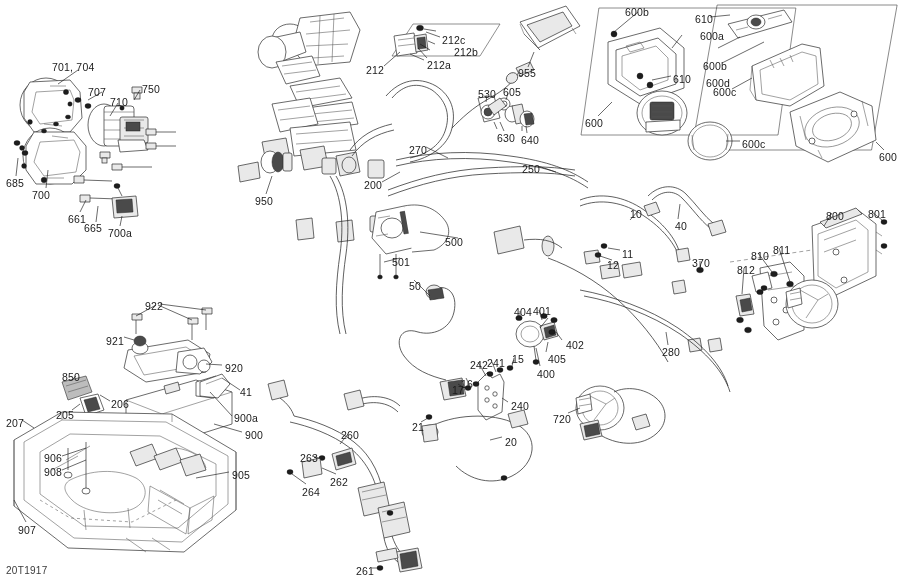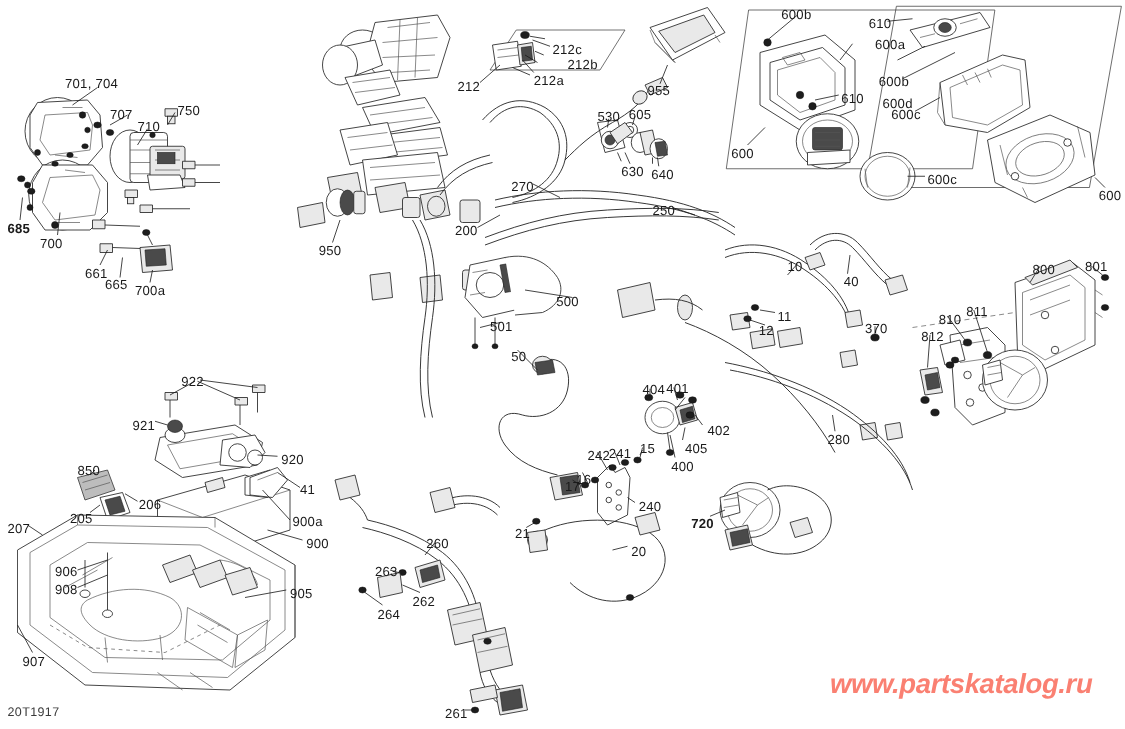--- a/index.html
+++ b/index.html
@@ -596,21 +596,21 @@
       <path class="lead" d="M229,472 L196,478"></path>
       <path class="lead" d="M26,522 L14,500"></path>
     </g>
   </svg>
 
   <div id="callout-layer">
       <div class="callout" style="left: 52px; top: 62px;">701, 704</div>
       <div class="callout" style="left: 88px; top: 87px;">707</div>
       <div class="callout" style="left: 142px; top: 84px;">750</div>
       <div class="callout" style="left: 110px; top: 97px;">710</div>
-      <div class="callout" style="left: 6px; top: 178px; font-weight: bold;">685</div>
+      <div class="callout" style="left: 6px; top: 178px;">685</div>
       <div class="callout" style="left: 32px; top: 190px;">700</div>
       <div class="callout" style="left: 68px; top: 214px;">661</div>
       <div class="callout" style="left: 84px; top: 223px;">665</div>
       <div class="callout" style="left: 108px; top: 228px;">700a</div>
       <div class="callout" style="left: 255px; top: 196px;">950</div>
       <div class="callout" style="left: 366px; top: 65px;">212</div>
       <div class="callout" style="left: 442px; top: 35px;">212c</div>
       <div class="callout" style="left: 432px; top: 47px; margin-left: 22px;">212b</div>
       <div class="callout" style="left: 427px; top: 60px;">212a</div>
       <div class="callout" style="left: 518px; top: 68px;">955</div>
@@ -651,21 +651,21 @@
       <div class="callout" style="left: 548px; top: 354px;">405</div>
       <div class="callout" style="left: 537px; top: 369px;">400</div>
       <div class="callout" style="left: 470px; top: 360px;">242</div>
       <div class="callout" style="left: 487px; top: 358px;">241</div>
       <div class="callout" style="left: 512px; top: 354px; text-align: right;">15</div>
       <div class="callout" style="left: 461px; top: 379px;">16</div>
       <div class="callout" style="left: 452px; top: 385px;">17</div>
       <div class="callout" style="left: 511px; top: 401px;">240</div>
       <div class="callout" style="left: 412px; top: 422px;">21</div>
       <div class="callout" style="left: 505px; top: 437px;">20</div>
-      <div class="callout" style="left: 553px; top: 414px; font-weight: bold;">720</div>
+      <div class="callout" style="left: 553px; top: 414px;">720</div>
       <div class="callout" style="left: 341px; top: 430px;">260</div>
       <div class="callout" style="left: 300px; top: 453px;">263</div>
       <div class="callout" style="left: 330px; top: 477px;">262</div>
       <div class="callout" style="left: 302px; top: 487px;">264</div>
       <div class="callout" style="left: 356px; top: 566px;">261</div>
       <div class="callout" style="left: 145px; top: 301px;">922</div>
       <div class="callout" style="left: 106px; top: 336px;">921</div>
       <div class="callout" style="left: 225px; top: 363px;">920</div>
       <div class="callout" style="left: 62px; top: 372px;">850</div>
       <div class="callout" style="left: 111px; top: 399px;">206</div>
@@ -675,15 +675,14 @@
       <div class="callout" style="left: 234px; top: 413px;">900a</div>
       <div class="callout" style="left: 245px; top: 430px;">900</div>
       <div class="callout" style="left: 44px; top: 453px;">906</div>
       <div class="callout" style="left: 44px; top: 467px;">908</div>
       <div class="callout" style="left: 232px; top: 470px;">905</div>
       <div class="callout" style="left: 18px; top: 525px;">907</div>
     </div>
 
   <div class="diagram-id">20T1917</div>
 
-  <div class="watermark">www.partskatalog.ru</div>
 
 </div>
 
 </body></html>

